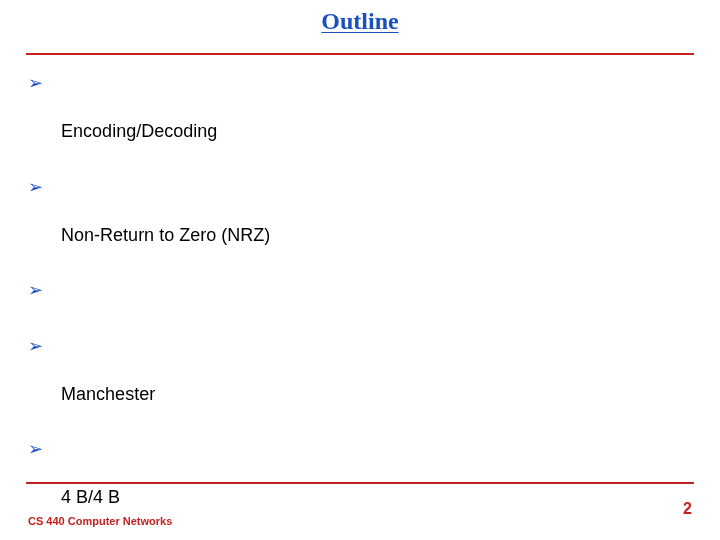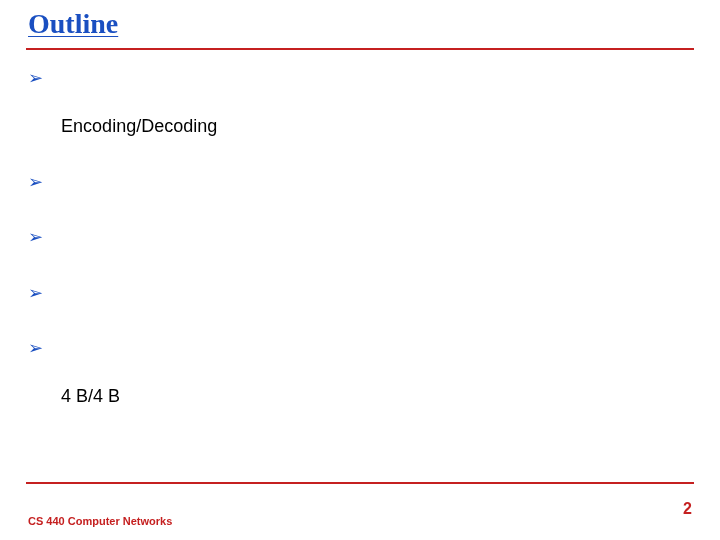--- a/index.html
+++ b/index.html
@@ -4,28 +4,29 @@
 <style>
   * { margin: 0; padding: 0; box-sizing: border-box; }
   html, body { width: 720px; height: 540px; background: #fff; font-family: Arial, Helvetica, sans-serif; }
   .slide {
     width: 720px;
     height: 540px;
     position: relative;
     padding: 8px 28px 0 28px;
   }
   .title {
-    font-size: 28px;
+    text-align: center;
+    font-size: 24px;
     font-weight: bold;
     color: #1a4fc1;
     font-family: "Times New Roman", Times, serif;
     text-decoration: underline;
     text-decoration-thickness: 1px;
     text-underline-offset: 3px;
-    margin-bottom: 8px;
+    margin-bottom: 18px;
   }
   .rule-top, .rule-bottom {
     height: 0;
     border-top: 2px solid #c52020;
   }
   .rule-top { margin: 0 -2px 18px -2px; }
   .rule-bottom {
     position: absolute;
     left: 26px; right: 26px;
     bottom: 56px;
@@ -76,26 +77,28 @@
   <div class="title">Outline</div>
   <div class="rule-top"></div>
 
   <ul class="list">
     <li>
       <span class="bullet">➢</span>
       <span class="item-text">Encoding/Decoding</span>
     </li>
     <li>
       <span class="bullet">➢</span>
+      <span class="item-text">Non-Return to Zero (NRZ)</span>
     </li>
     <li>
       <span class="bullet">➢</span>
     </li>
     <li>
       <span class="bullet">➢</span>
+      <span class="item-text">Manchester</span>
     </li>
     <li>
       <span class="bullet">➢</span>
       <span class="item-text">4 B/4 B</span>
     </li>
   </ul>
 
   <div class="rule-bottom"></div>
   <div class="footer-left">CS 440 Computer Networks</div>
   <div class="footer-right">2</div>

